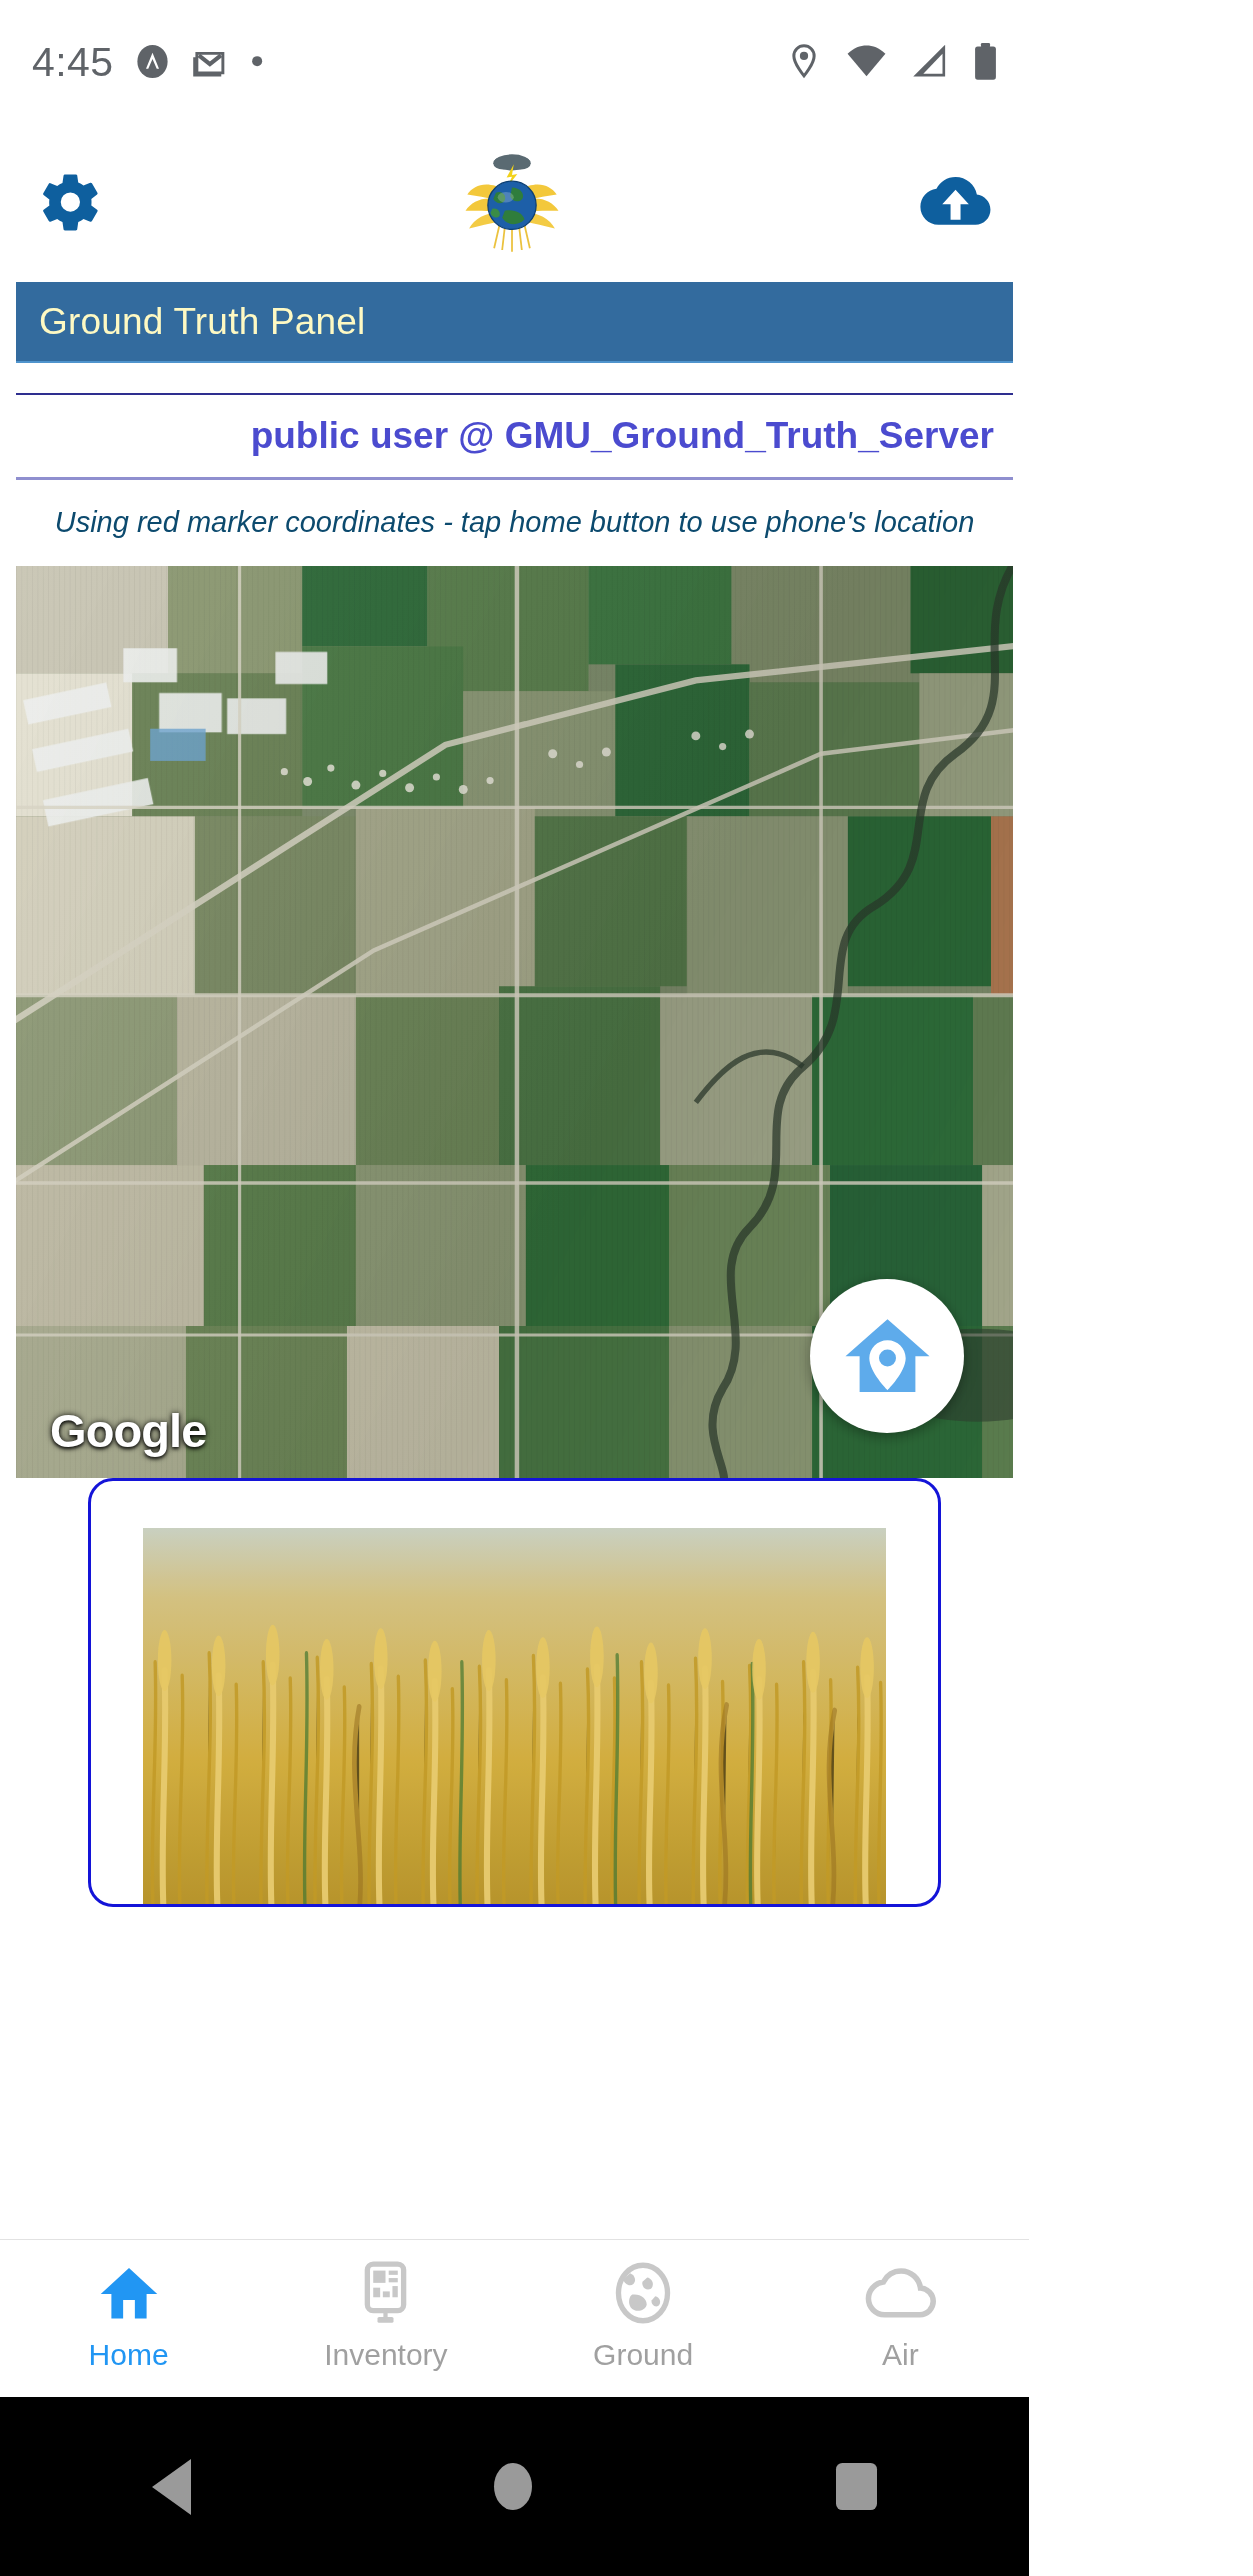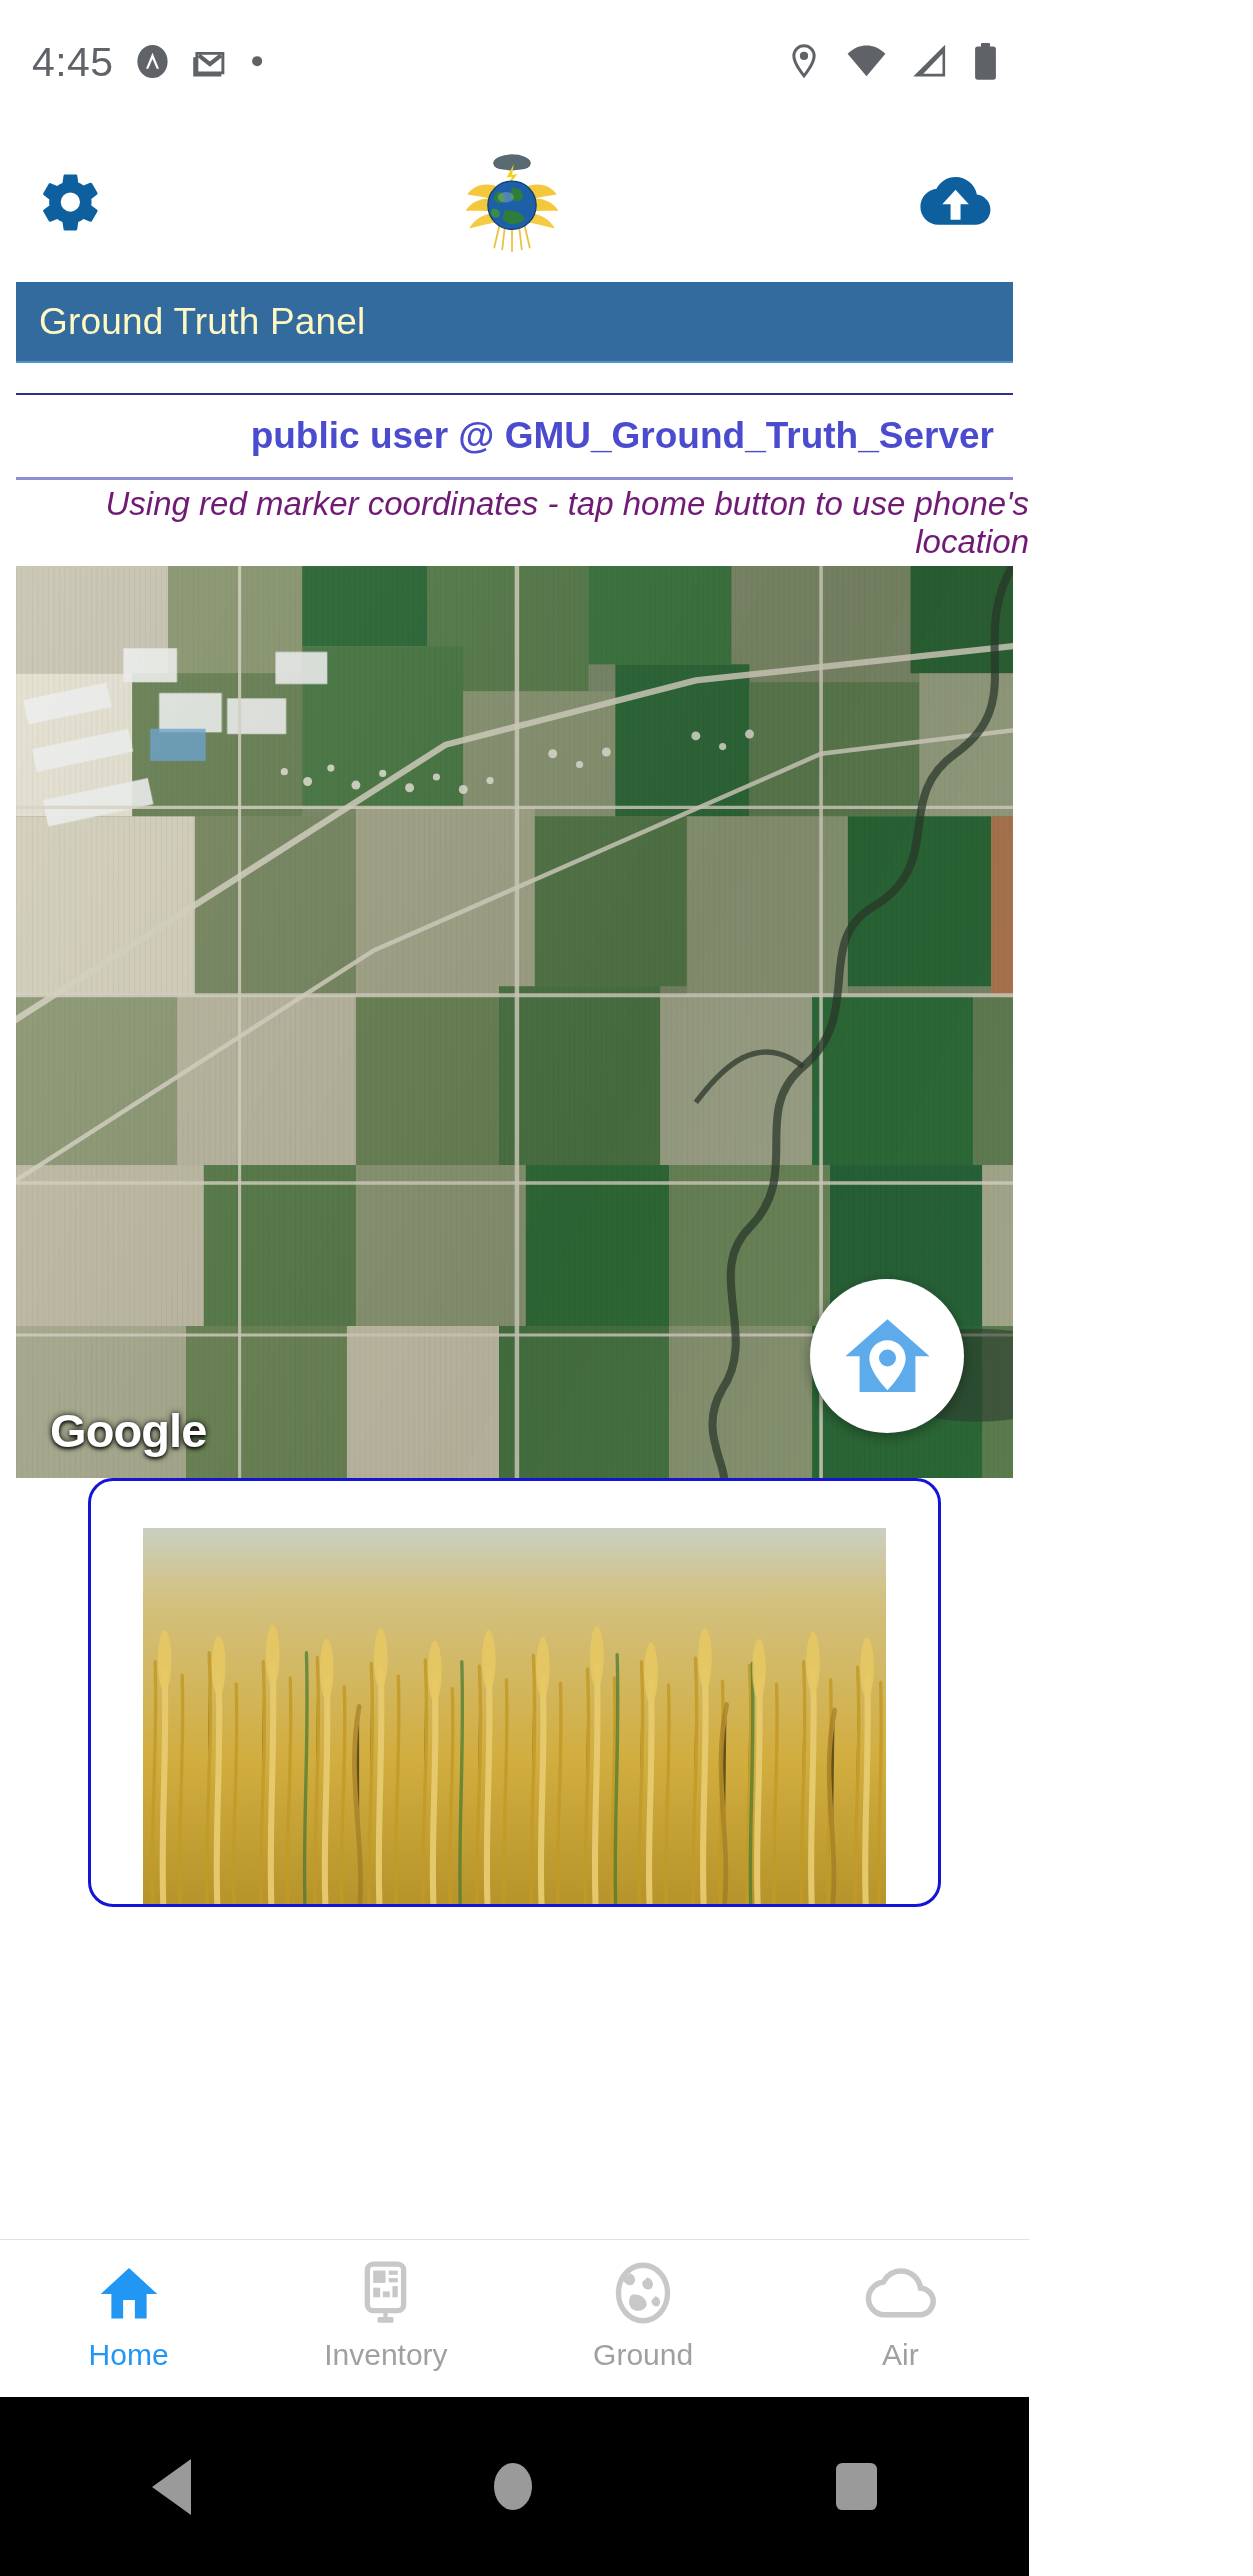--- a/index.html
+++ b/index.html
@@ -44,21 +44,21 @@
   .userrow {
     height:82px; display:flex; align-items:center; justify-content:flex-end;
     padding-right:35px;
   }
   .usertext { color:#4b4bcf; font-size:37px; font-weight:bold; }
   .rule-bot { height:2.7px; background:#8f8fcf; margin:0 16px; }
 
   
   .hint {
     height:86px; display:flex; align-items:center; justify-content:center;
-    color:#701a75; font-size:33px; font-style:italic;text-align:right;
+    color:#0c4a6e; font-size:29px; font-style:italic;
   }
 
   
   .mapwrap {
     position:relative; margin:0 16px; height:912px;
     overflow:hidden; background:#6d7f63;
   }
   .mapbase { position:absolute; inset:0; }
   .mapshade {
     position:absolute; inset:0;

